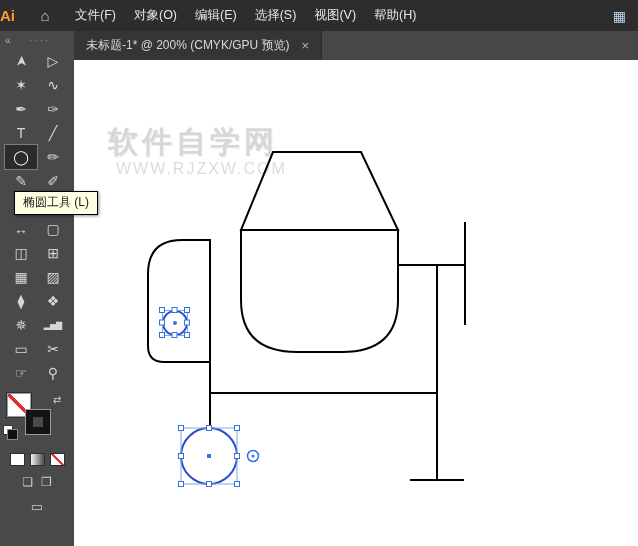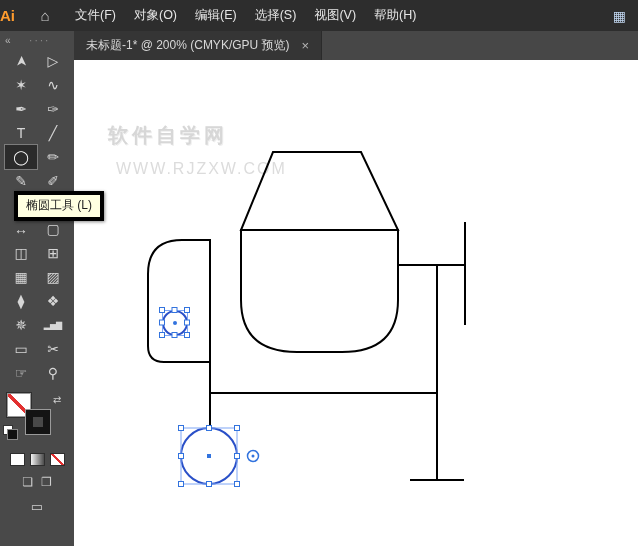--- a/index.html
+++ b/index.html
@@ -69,36 +69,36 @@
   .mini-grad { background:linear-gradient(90deg,#f2f2f2,#4b4b4b); }
   .mini-none { background:linear-gradient(45deg,#fff 42%,#e23030 42%,#e23030 58%,#fff 58%); }
 
   .dm-row { display:flex; gap:8px; margin-top:9px; color:#cfcfcf; font-size:12px; }
   .dm { cursor:pointer; }
   .screen-mode { margin-top:10px; color:#cfcfcf; font-size:13px; cursor:pointer; }
 
   
   .canvas { position:absolute; left:74px; top:60px; width:564px; height:486px; background:#ffffff; overflow:hidden; z-index:1; }
   .watermark {
-    position:absolute; left:34px; top:62px; font-size:20px; font-weight:bold;
+    position:absolute; left:34px; top:62px; font-size:30px; font-weight:bold;
     color:#d7d7d7; letter-spacing:4px; font-family:"DejaVu Sans", sans-serif;
     text-shadow:1px 1px 0 #efefef;
   }
   .watermark-sub { position:absolute; left:42px; top:100px; font-size:16px; color:#dcdcdc; letter-spacing:2px; }
   svg { position:absolute; left:0; top:0; }
   svg .art { fill:none; stroke:#000000; stroke-width:2; }
   svg .sel-stroke { fill:none; stroke:#2a50c8; stroke-width:2; }
   svg .bbox { fill:none; stroke:#7ea6f5; stroke-width:1; }
   svg .h { fill:#ffffff; stroke:#3273de; stroke-width:1; }
   svg .a { fill:#3273de; stroke:none; }
 
   
   .tooltip {
     position:absolute; left:14px; top:191px; z-index:9;
-    background:#ffffe1; border:4px solid #000000; color:#1d1d1d;
+    background:#ffffe1; border:1px solid #000000; color:#1d1d1d;
     font-size:12px; padding:2px 8px 3px; white-space:nowrap;
     box-shadow:1px 1px 3px rgba(0,0,0,.45);
   }
 </style>
 </head>
 <body>
 
 <div class="menubar">
   <div class="logo">Ai</div>
   <div class="home-ic">⌂</div>

